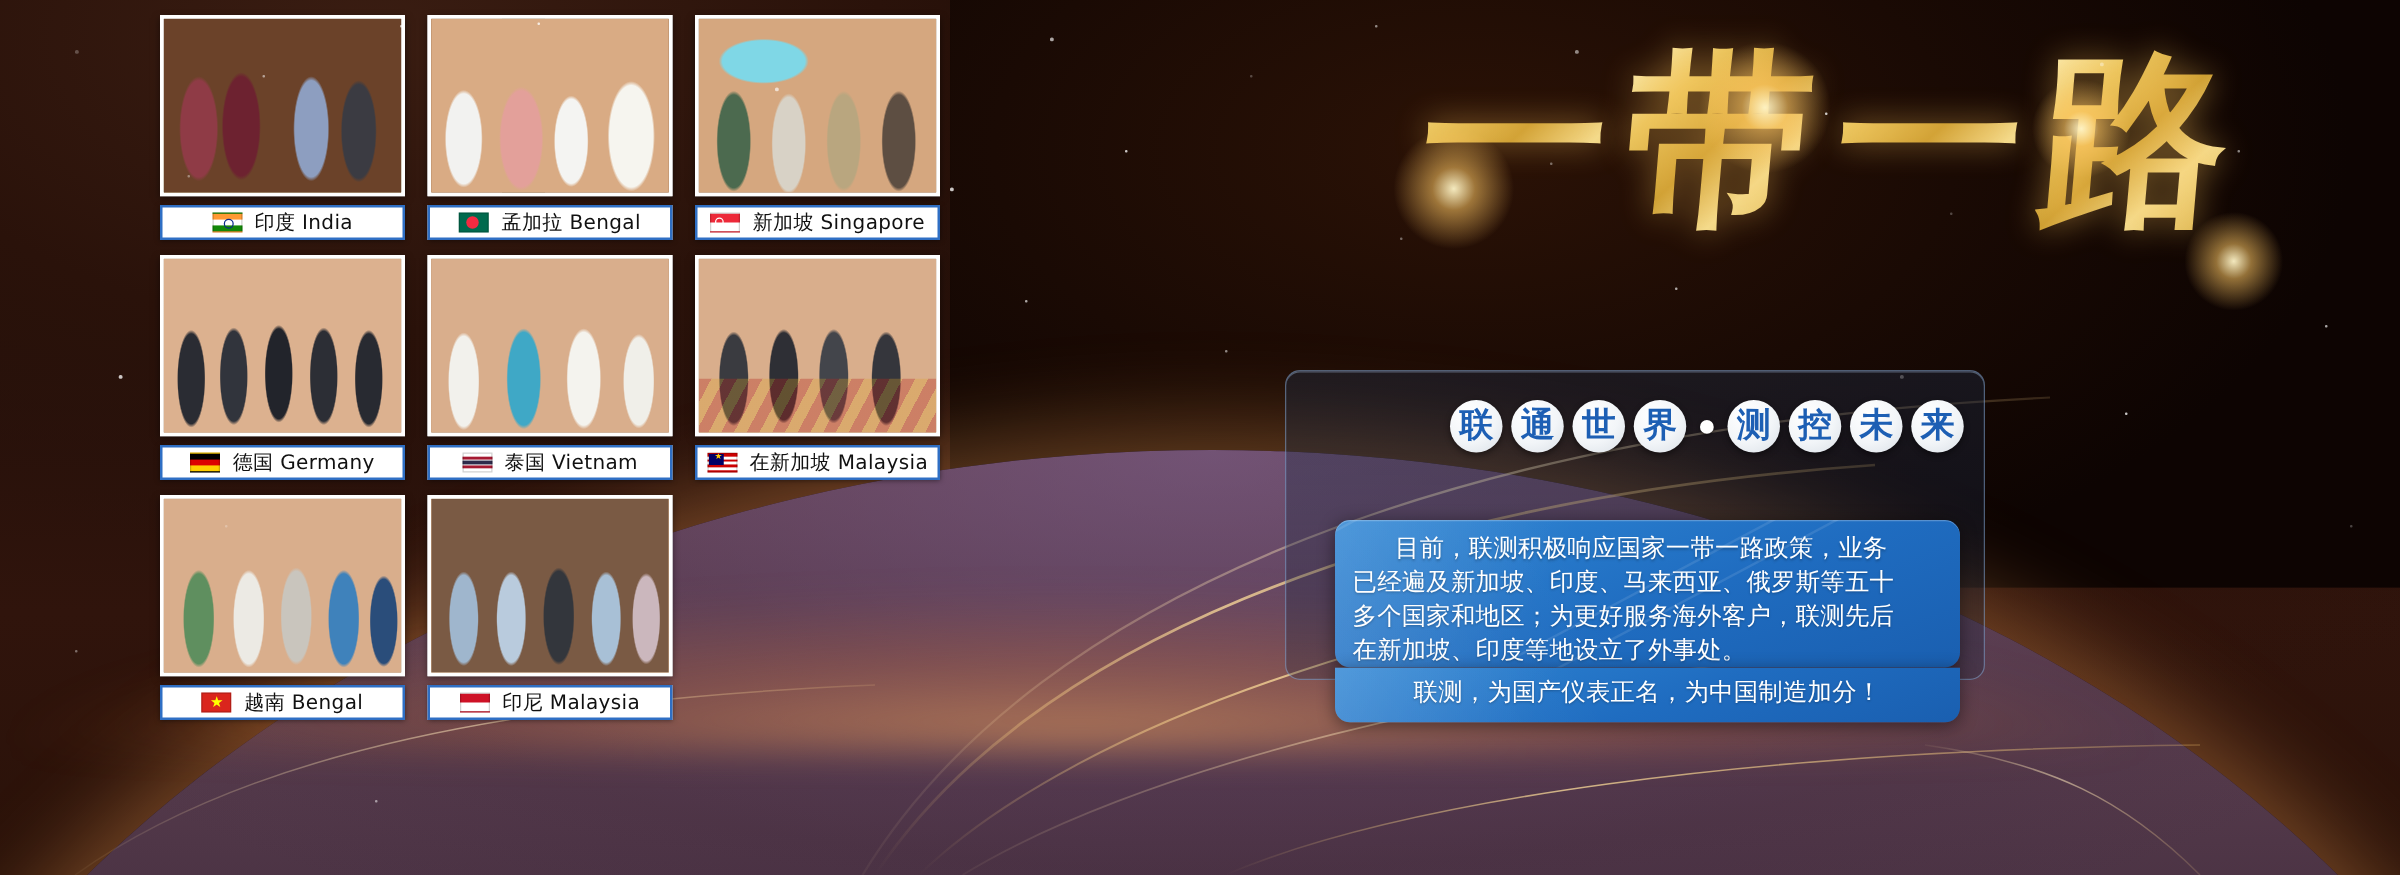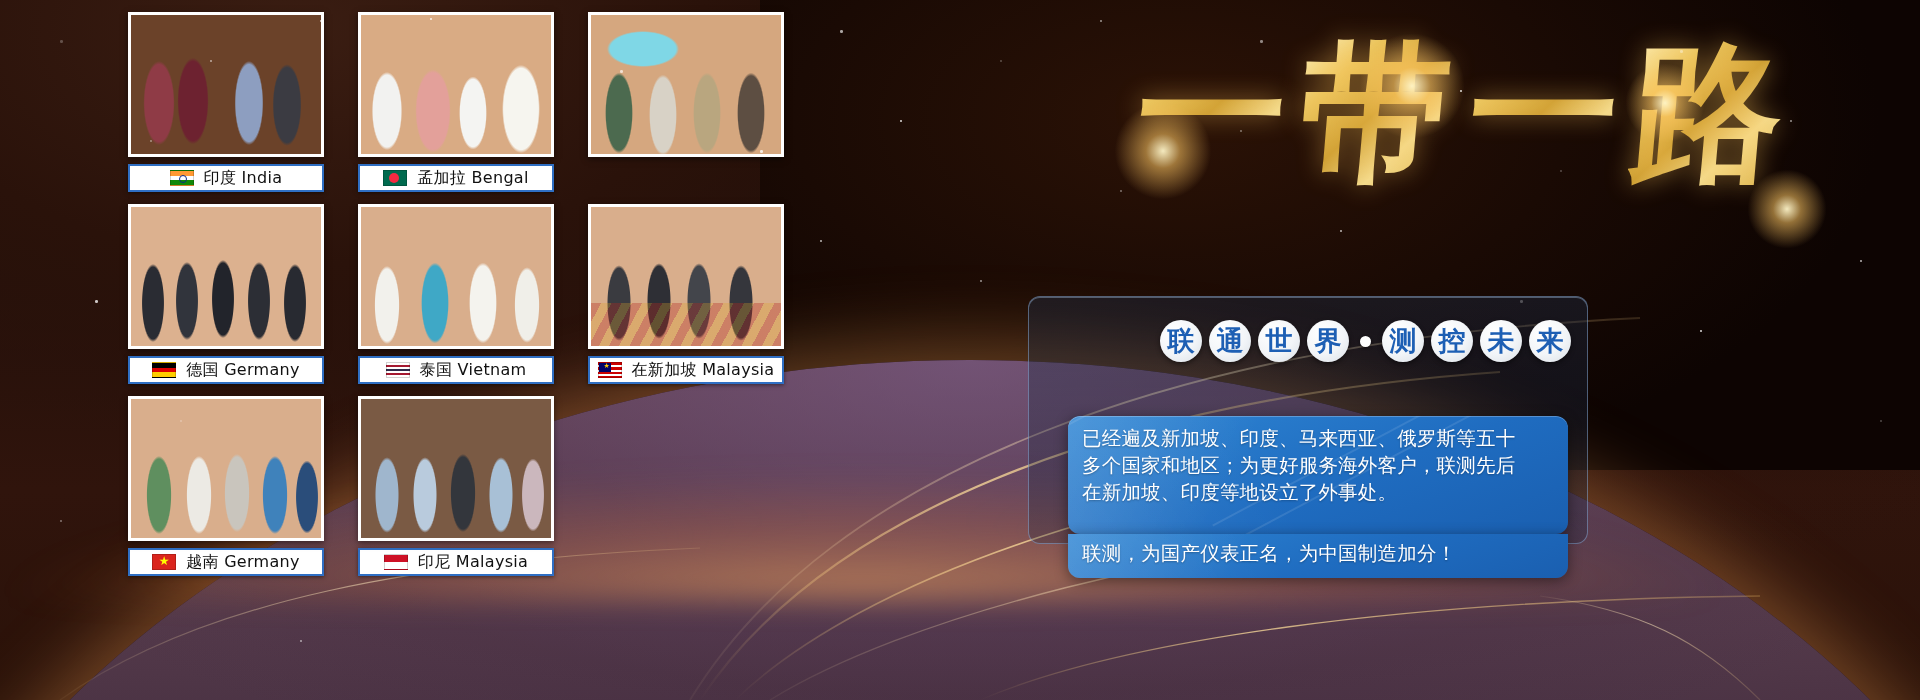--- a/index.html
+++ b/index.html
@@ -53,21 +53,21 @@
 
   
   .star { position:absolute; background:#fff; border-radius:50%; opacity:.55; }
 
   
   .grid {
     position:absolute; left:128px; top:12px;
     display:grid;
     grid-template-columns:196px 196px 196px;
     grid-template-rows:auto auto auto;
-    gap:12px 34px;
+    gap:12px 18px;
   }
   .cell { width:196px; }
   .photo {
     width:196px; height:145px;
     border:3px solid #fff;
     background:#cfd4d8;
     overflow:hidden; position:relative;
     box-shadow:0 2px 6px rgba(0,0,0,.5);
   }
   .photo .scene { position:absolute; inset:0; }
@@ -152,21 +152,21 @@
     padding:9px 14px 0 14px;
     overflow:hidden;
   }
   .bluebox p {
     color:#fff; font-size:19.5px; line-height:27px;
     font-family:"DejaVu Sans",sans-serif;
     letter-spacing:.2px; white-space:nowrap;
     text-shadow:0 1px 2px rgba(0,0,0,.28);
   }
   .bluebox p.indent { text-indent:34px; }
-  .bluebox p.center { }
+  .bluebox p.center { text-align:center; }
   .bb-streak { position:absolute; background:rgba(255,255,255,.10); transform:rotate(-28deg); }
 </style>
 </head>
 <body>
 
 <div id="banner">
 
   <div class="space2"></div>
   <div class="space"></div>
 
@@ -246,20 +246,24 @@
             radial-gradient(ellipse 60px 30px at 52px 34px,#7fd7e6 0 55%,transparent 60%),
             radial-gradient(ellipse 22px 64px at 28px 98px,#4c6a4f 0 58%,transparent 63%),
             radial-gradient(ellipse 22px 64px at 72px 100px,#d8d2c6 0 58%,transparent 63%),
             radial-gradient(ellipse 22px 64px at 116px 98px,#b9a67f 0 58%,transparent 63%),
             radial-gradient(ellipse 22px 64px at 160px 98px,#5d4e42 0 58%,transparent 63%),
             radial-gradient(circle 11px at 28px 50px,#d5a77f 0 100%),
             radial-gradient(circle 11px at 72px 52px,#e2b98f 0 100%),
             radial-gradient(circle 11px at 116px 50px,#caa07e 0 100%),
             radial-gradient(circle 11px at 160px 50px,#d8ab84 0 100%);"></div>
       </div>
+      <div class="cap">
+        <span class="flag f-singapore"></span>
+        <span class="txt">新加坡 Singapore</span>
+      </div>
     </div>
 
     <div class="cell">
       <div class="photo">
         <div class="scene" style="background:linear-gradient(180deg,#cfcdc9 0%,#bdbab5 40%,#7d7b78 75%,#5b5956 100%);"></div>
         <div class="scene" style="background:
             radial-gradient(ellipse 18px 62px at 22px 96px,#2a2c33 0 58%,transparent 63%),
             radial-gradient(ellipse 18px 62px at 56px 94px,#31343c 0 58%,transparent 63%),
             radial-gradient(ellipse 18px 62px at 92px 92px,#22242b 0 58%,transparent 63%),
             radial-gradient(ellipse 18px 62px at 128px 94px,#2c2e35 0 58%,transparent 63%),
@@ -326,21 +330,21 @@
             radial-gradient(ellipse 20px 62px at 144px 96px,#3f82bb 0 58%,transparent 63%),
             radial-gradient(ellipse 18px 58px at 176px 98px,#2a4d7a 0 58%,transparent 63%),
             radial-gradient(circle 10px at 28px 48px,#d9ae8c 0 100%),
             radial-gradient(circle 10px at 68px 48px,#e3b994 0 100%),
             radial-gradient(circle 10px at 106px 46px,#caa07e 0 100%),
             radial-gradient(circle 10px at 144px 48px,#dcb490 0 100%),
             radial-gradient(circle 9px at 176px 50px,#d2a47f 0 100%);"></div>
       </div>
       <div class="cap">
         <span class="flag f-vietnam"></span>
-        <span class="txt">越南 Germany</span>
+        <span class="txt">越南 Bengal</span>
       </div>
     </div>
 
     <div class="cell">
       <div class="photo">
         <div class="scene" style="background:linear-gradient(180deg,#f0eeea 0%,#e6e3dd 55%,#b6b0a6 82%,#8d877d 100%);"></div>
         <div class="scene" style="background:
             radial-gradient(ellipse 19px 60px at 26px 96px,#9fb6cd 0 58%,transparent 63%),
             radial-gradient(ellipse 19px 60px at 64px 96px,#b9cbdd 0 58%,transparent 63%),
             radial-gradient(ellipse 20px 62px at 102px 94px,#33363c 0 58%,transparent 63%),
@@ -383,20 +387,21 @@
     <span class="sch">测</span>
     <span class="sch">控</span>
     <span class="sch">未</span>
     <span class="sch">来</span>
   </div>
 
   <div class="bluebox">
     <div class="bb-streak" style="left:-60px;top:-40px;width:300px;height:2px;"></div>
     <div class="bb-streak" style="left:120px;top:10px;width:420px;height:1.5px;"></div>
     <div class="bb-streak" style="left:-30px;top:90px;width:520px;height:1.5px;"></div>
+    <p class="indent">目前，联测积极响应国家一带一路政策，业务</p>
     <p>已经遍及新加坡、印度、马来西亚、俄罗斯等五十</p>
     <p>多个国家和地区；为更好服务海外客户，联测先后</p>
     <p>在新加坡、印度等地设立了外事处。</p>
   </div>
   <div class="bluebox" style="top:534px;height:44px;padding-top:6px;border-radius:0 0 12px 12px;box-shadow:0 3px 14px rgba(0,0,0,.45);">
     <p class="center">联测，为国产仪表正名，为中国制造加分！</p>
   </div>
 
 <div class="star" style="left: 60px; top: 40px; width: 2.6px; height: 2.6px; opacity: 0.25;"></div>
     <div class="star" style="left: 150px; top: 140px; width: 1.5px; height: 1.5px; opacity: 0.38;"></div>

